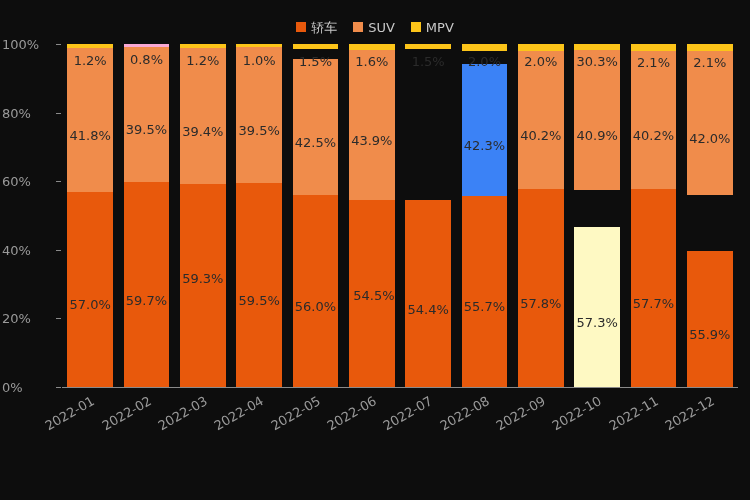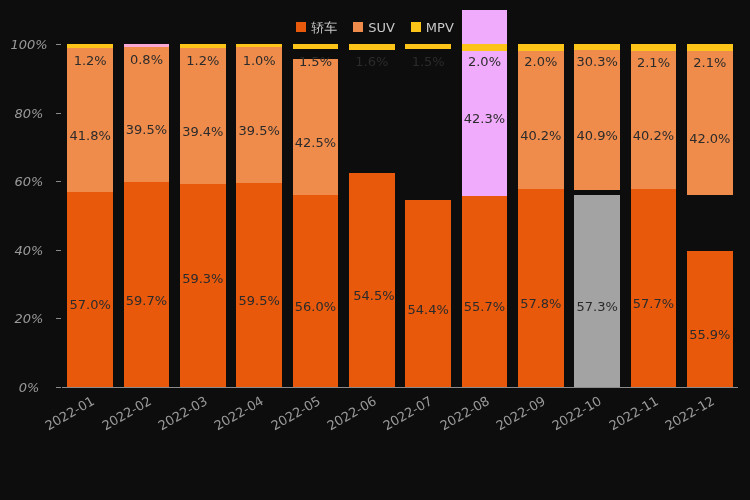--- a/index.html
+++ b/index.html
@@ -56,26 +56,25 @@
     left: 62px;
     top: 387px;
     width: 676px;
     height: 1px;
     background: #8a8a8a;
   }
   .ytick {
     position: absolute;
     right: 0;
     width: 54px;
-    text-align: center;
+    text-align: left;
     color: #9a9a9a;
     font-size: 13px;
     line-height: 13px;
     transform: translateY(-6px);
-    font-style: italic;
   }
   #y-axis {
     position: absolute;
     left: 0;
     top: 44px;
     width: 56px;
     height: 344px;
   }
   .ytick-mark {
     position: absolute;
@@ -206,56 +205,59 @@
           <span class="seg-label">42.5%</span>
         </div>
         <div class="seg seg-top" style="background: rgb(252, 196, 25); height: 5.145px; bottom: 337.855px; top: auto;">
           <span class="seg-label">1.5%</span>
         </div>
       </div>
       <div class="bar-group" style="left: 287.018px; width: 45.63px;">
         <div class="seg" style="background: rgb(232, 89, 12); height: 214px; bottom: 0px; top: auto; justify-content: flex-end;">
           <span class="seg-label">54.5%</span>
         </div>
+        <div class="seg" style="background: rgb(240, 140, 75); height: 150.577px; bottom: 186.935px; top: auto;">
+          <span class="seg-label">43.9%</span>
+        </div>
         <div class="seg seg-top" style="background: rgb(252, 196, 25); height: 5.488px; bottom: 337.512px; top: auto;">
           <span class="seg-label">1.6%</span>
         </div>
       </div>
       <div class="bar-group" style="left: 343.352px; width: 45.63px;">
         <div class="seg" style="background: rgb(232, 89, 12); height: 186.592px; bottom: 0px; top: auto;">
           <span class="seg-label">54.4%</span>
         </div>
         <div class="seg seg-top" style="background: rgb(252, 196, 25); height: 5.145px; bottom: 337.855px; top: auto;">
           <span class="seg-label">1.5%</span>
         </div>
       </div>
       <div class="bar-group" style="left: 399.685px; width: 45.63px;">
         <div class="seg" style="background: rgb(232, 89, 12); height: 191.051px; bottom: 0px; top: auto;">
           <span class="seg-label">55.7%</span>
         </div>
-        <div class="seg" style="background: #f0abfc; height: 186px; bottom: 191.051px; top: auto;">
+        <div class="seg" style="background: #3b82f6; height: 132px; bottom: 191.051px; top: auto;">
           <span class="seg-label">42.3%</span>
         </div>
         <div class="seg seg-top" style="background: rgb(252, 196, 25); height: 6.86px; bottom: 336.14px; top: auto;">
           <span class="seg-label">2.0%</span>
         </div>
       </div>
       <div class="bar-group" style="left: 456.018px; width: 45.63px;">
         <div class="seg" style="background: rgb(232, 89, 12); height: 198.254px; bottom: 0px; top: auto;">
           <span class="seg-label">57.8%</span>
         </div>
         <div class="seg" style="background: rgb(240, 140, 75); height: 137.886px; bottom: 198.254px; top: auto;">
           <span class="seg-label">40.2%</span>
         </div>
         <div class="seg seg-top" style="background: rgb(252, 196, 25); height: 6.86px; bottom: 336.14px; top: auto;">
           <span class="seg-label">2.0%</span>
         </div>
       </div>
       <div class="bar-group" style="left: 512.352px; width: 45.63px;">
-        <div class="seg" style="background: #a3a3a3; height: 192px; bottom: 0px; top: auto;">
+        <div class="seg" style="background: #fef9c3; height: 160px; bottom: 0px; top: auto;">
           <span class="seg-label">57.3%</span>
         </div>
         <div class="seg" style="background: rgb(240, 140, 75); height: 140.287px; bottom: 196.539px; top: auto;">
           <span class="seg-label">40.9%</span>
         </div>
         <div class="seg seg-top" style="background: rgb(252, 196, 25); height: 6.174px; bottom: 336.826px; top: auto;">
           <span class="seg-label">30.3%</span>
         </div>
       </div>
       <div class="bar-group" style="left: 568.685px; width: 45.63px;">

